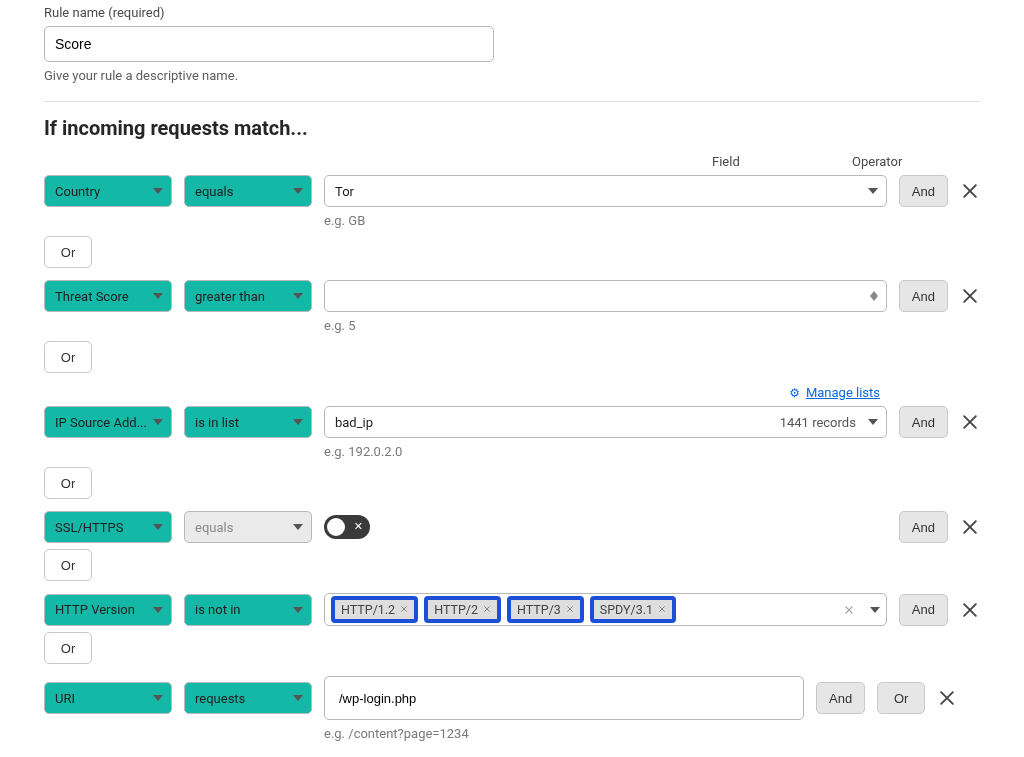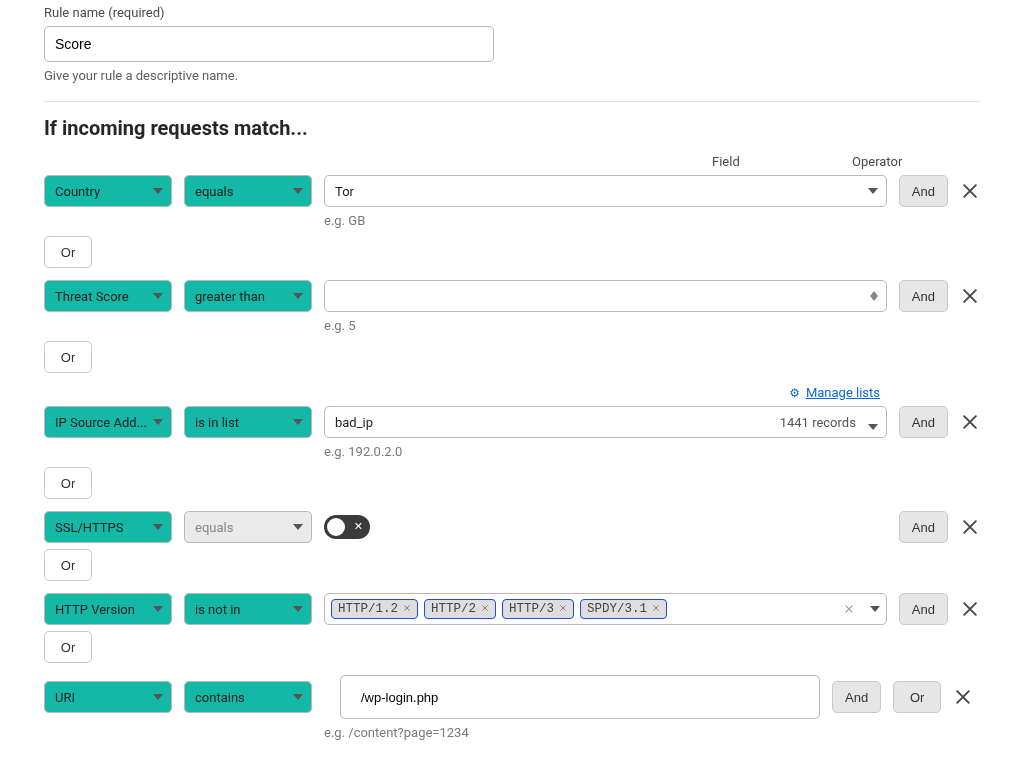--- a/index.html
+++ b/index.html
@@ -105,21 +105,21 @@
     font-size: 13px;
   }
   .val-box .vb-left {
     flex: 1;
     overflow: hidden;
     text-overflow: ellipsis;
     white-space: nowrap;
   }
   .val-box .vb-right {
     display: flex;
-    align-items: flex-end;
+    align-items: center;
     gap: 6px;
     color: #555;
     font-size: 13px;
   }
   .btn {
     height: 32px;
     min-width: 48px;
     border: 1px solid #c9c9c9;
     background: #e6e6e6;
     border-radius: 5px;
@@ -204,28 +204,27 @@
     display: flex;
     align-items: center;
     padding: 2px 6px;
     gap: 6px;
     flex-wrap: wrap;
   }
   .tag {
     display: inline-flex;
     align-items: center;
     background: #dedede;
-    border: 1px solid #1d4ed8;
+    border: 4px solid #1d4ed8;
     border-radius: 4px;
     padding: 2px 6px;
     font-size: 12.5px;
     color: #444;
     gap: 5px;
     white-space: nowrap;
-    font-family: Liberation Mono, monospace;
   }
   .tag .tag-x { color: #777; font-size: 11px; cursor: pointer; }
   .tags-right {
     margin-left: auto;
     display: flex;
     align-items: center;
     gap: 10px;
     color: #888;
   }
   .stepper {
@@ -234,26 +233,25 @@
     justify-content: center;
     gap: -2px;
     color: #888;
   }
   .stepper svg { display:block; }
   .uri-val {
     flex: 1;
     height: 44px;
     border: 1px solid #b8b8b8;
     border-radius: 5px;
-    padding: 0 20px;
+    padding: 0 14px;
     font-size: 13px;
     outline: none;
     min-width: 0;
     max-width: 480px;
-    margin-left: 16px;
   }
 </style>
 </head>
 <body>
 
 <div class="page">
 
   
   <div class="field-label">Rule name (required)</div>
   <input class="text-input" type="text" value="Score" style="">
@@ -463,21 +461,21 @@
       <button class="btn or-plain">Or</button>
     </div>
       <div class="rule-row">
     <div class="select w-field">
     <span class="sel-text">URI</span>
     <svg class="caret" width="10" height="6">
             <use href="#caret"></use>
           </svg>
   </div>
     <div class="select w-op">
-    <span class="sel-text">contains</span>
+    <span class="sel-text">requests</span>
     <svg class="caret" width="10" height="6">
             <use href="#caret"></use>
           </svg>
   </div>
     <input class="uri-val" type="text" value="/wp-login.php" style="">
     <button class="btn">And</button>
         <button class="btn">Or</button>
     <span class="x-icon">
           <svg width="14" height="14">
             <use href="#xmark"></use>

